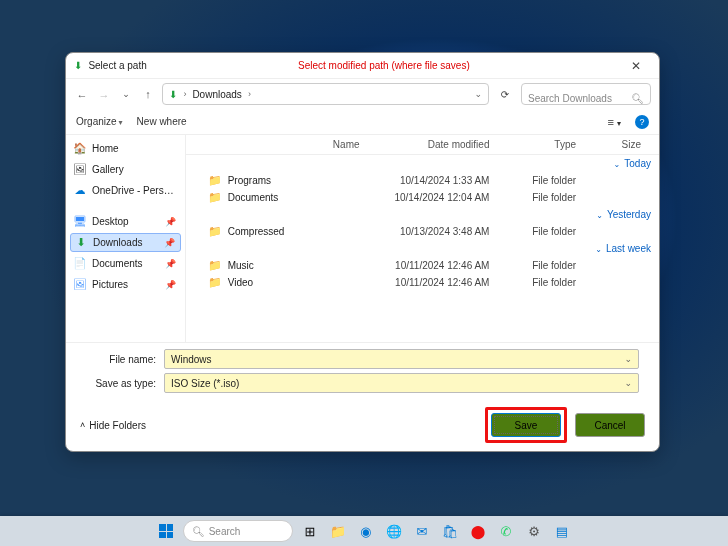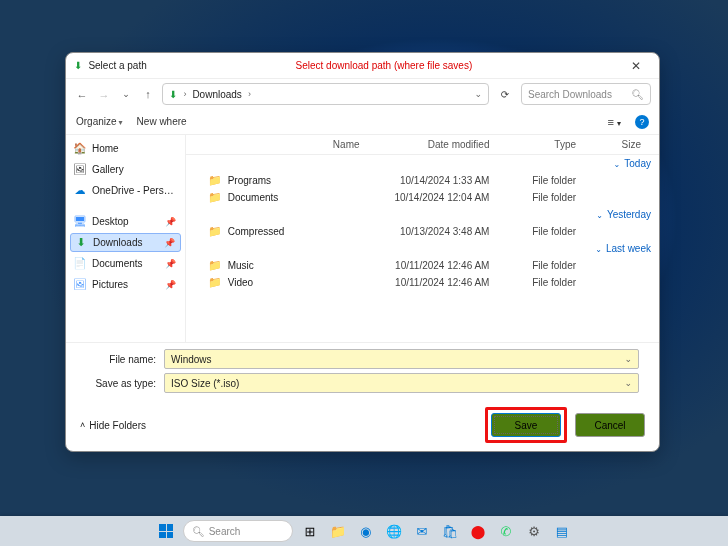--- a/index.html
+++ b/index.html
@@ -23,21 +23,21 @@
 .titlebar .title { flex:0 0 auto; }
 .titlebar .anno { flex:1; text-align:center; color:#d00; font-size:10px;}
 .titlebar .close { width:30px; text-align:center; font-size:12px; color:#444; cursor:pointer;}
 .navrow { display:flex; align-items:center; height:30px; padding:0 8px; gap:6px;}
 .navrow .arrow { width:16px; text-align:center; color:#555; cursor:pointer; font-size:11px;}
 .navrow .path { flex:1; display:flex; align-items:center; height:22px; border:1px solid #ccc; border-radius:4px; padding:0 6px; gap:6px; background:#fff;}
 .navrow .path .dlicon { color:#1e9e3e; }
 .navrow .path .chev { color:#666; font-size:9px;}
 .navrow .path .caret { margin-left:auto; color:#666; font-size:9px;}
 .navrow .refresh { width:20px; text-align:center; color:#444; cursor:pointer;}
-.navrow .search { width:130px; height:22px; border:1px solid #ccc; border-radius:4px; display:flex; align-items:center; padding:0 6px; color:#888; gap:6px;}
+.navrow .search { width:130px; height:22px; border:1px solid #ccc; border-radius:4px; display:flex; align-items:flex-end; padding:0 6px; color:#888; gap:6px;}
 .navrow .search span.sicon { font-size:10px; color:#888; margin-left:auto;}
 .toolrow { display:flex; align-items:center; height:26px; padding:0 10px; gap:14px; border-bottom:1px solid #eee;}
 .toolrow .tool { color:#333; cursor:pointer; }
 .toolrow .tool .drop { font-size:8px; margin-left:2px; color:#666;}
 .toolrow .spacer { flex:1; }
 .toolrow .view { color:#333; cursor:pointer; font-size:11px;}
 .toolrow .help { width:14px;height:14px;border-radius:50%;background:#0078d4;color:#fff;display:flex;align-items:center;justify-content:center;font-size:9px;cursor:pointer;}
 .body { flex:1; display:flex; overflow:hidden; }
 .sidebar { width:120px; border-right:1px solid #eee; padding:4px 0; display:flex; flex-direction:column; gap:2px;}
 .sb-item { display:flex; align-items:center; gap:6px; padding:3px 8px; cursor:pointer; }
@@ -81,21 +81,21 @@
 </style>
 </head>
 <body>
 <div class="bloom"></div>
 
 <div class="dialog">
 
   <div class="titlebar">
     <span class="icon-dl">⬇</span>
     <span class="title">Select a path</span>
-    <span class="anno">Select download path (where file saves)</span>
+    <span class="anno">Select modified path (where file saves)</span>
     <span class="close">✕</span>
   </div>
 
   <div class="navrow">
     <span class="arrow">←</span>
     <span class="arrow" style="color:#bbb">→</span>
     <span class="arrow" style="font-size:9px">⌄</span>
     <span class="arrow">↑</span>
     <div class="path">
       <span class="dlicon">⬇</span>

